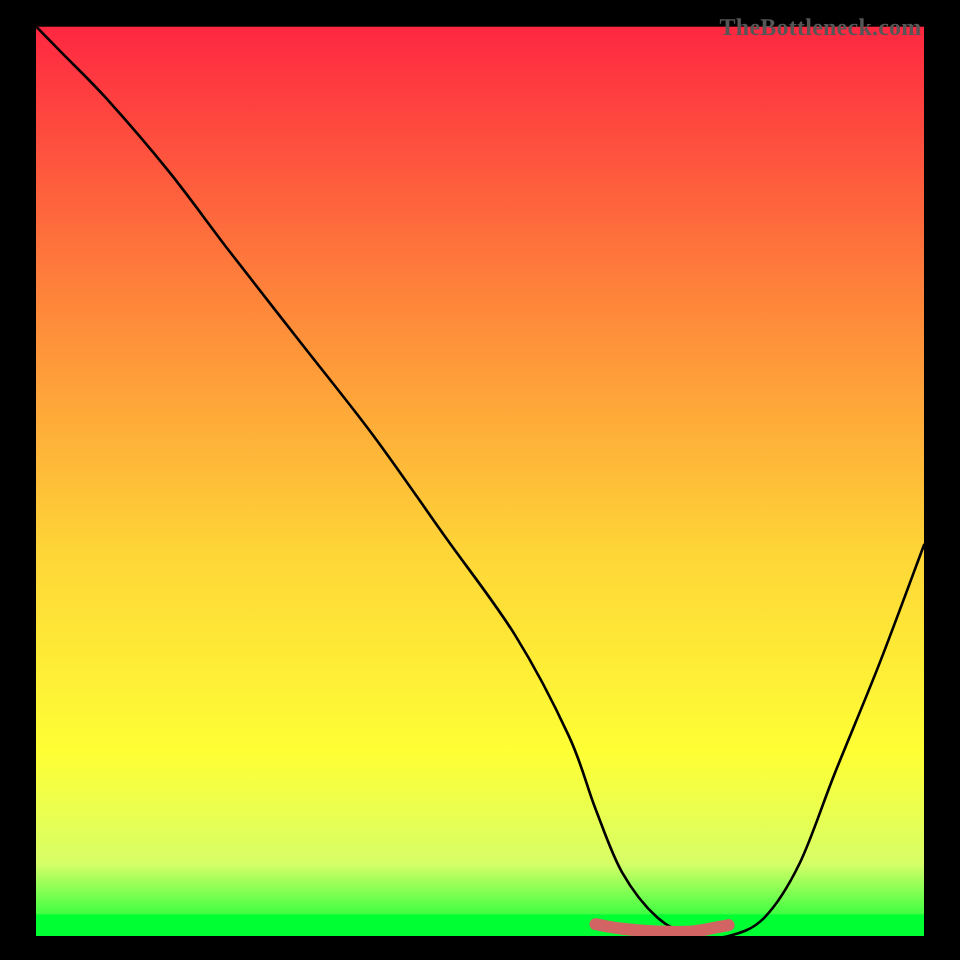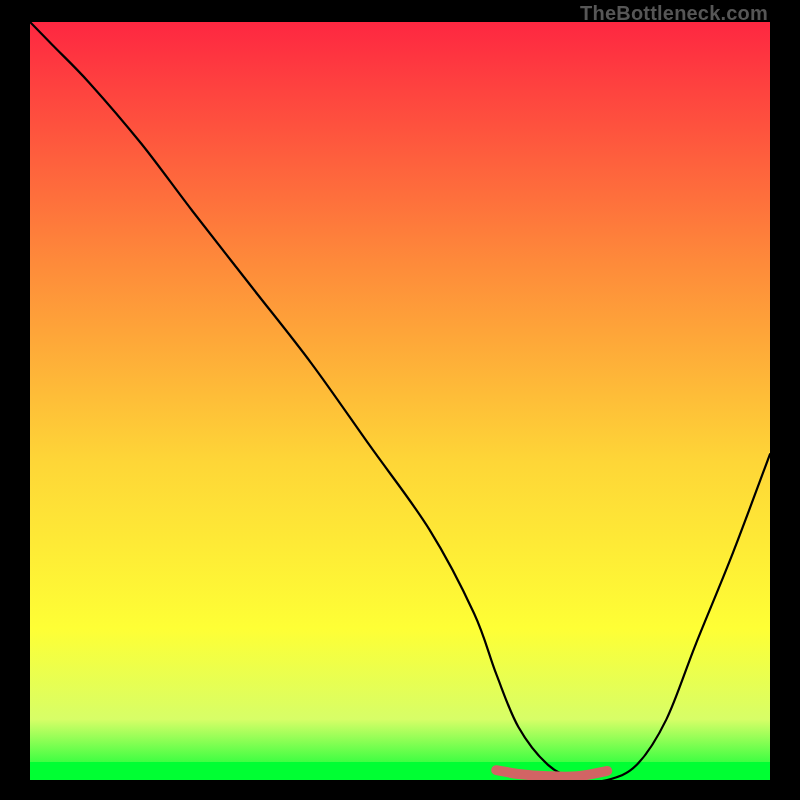--- a/index.html
+++ b/index.html
@@ -20,23 +20,23 @@
   }
   .plot {
     position: absolute;
     left: 0;
     top: 0;
     width: 740px;
     height: 758px;
   }
   .watermark {
     position: absolute;
-    top: 2px;
+    top: 12px;
     right: 32px;
-    font-family: Liberation Sans, sans-serif;
+    font-family: Liberation Serif, serif;
     font-size: 20px;
     font-weight: 600;
     color: #565656;
     letter-spacing: 0.2px;
   }
 </style>
 </head>
 <body>
 
 <div class="frame">

